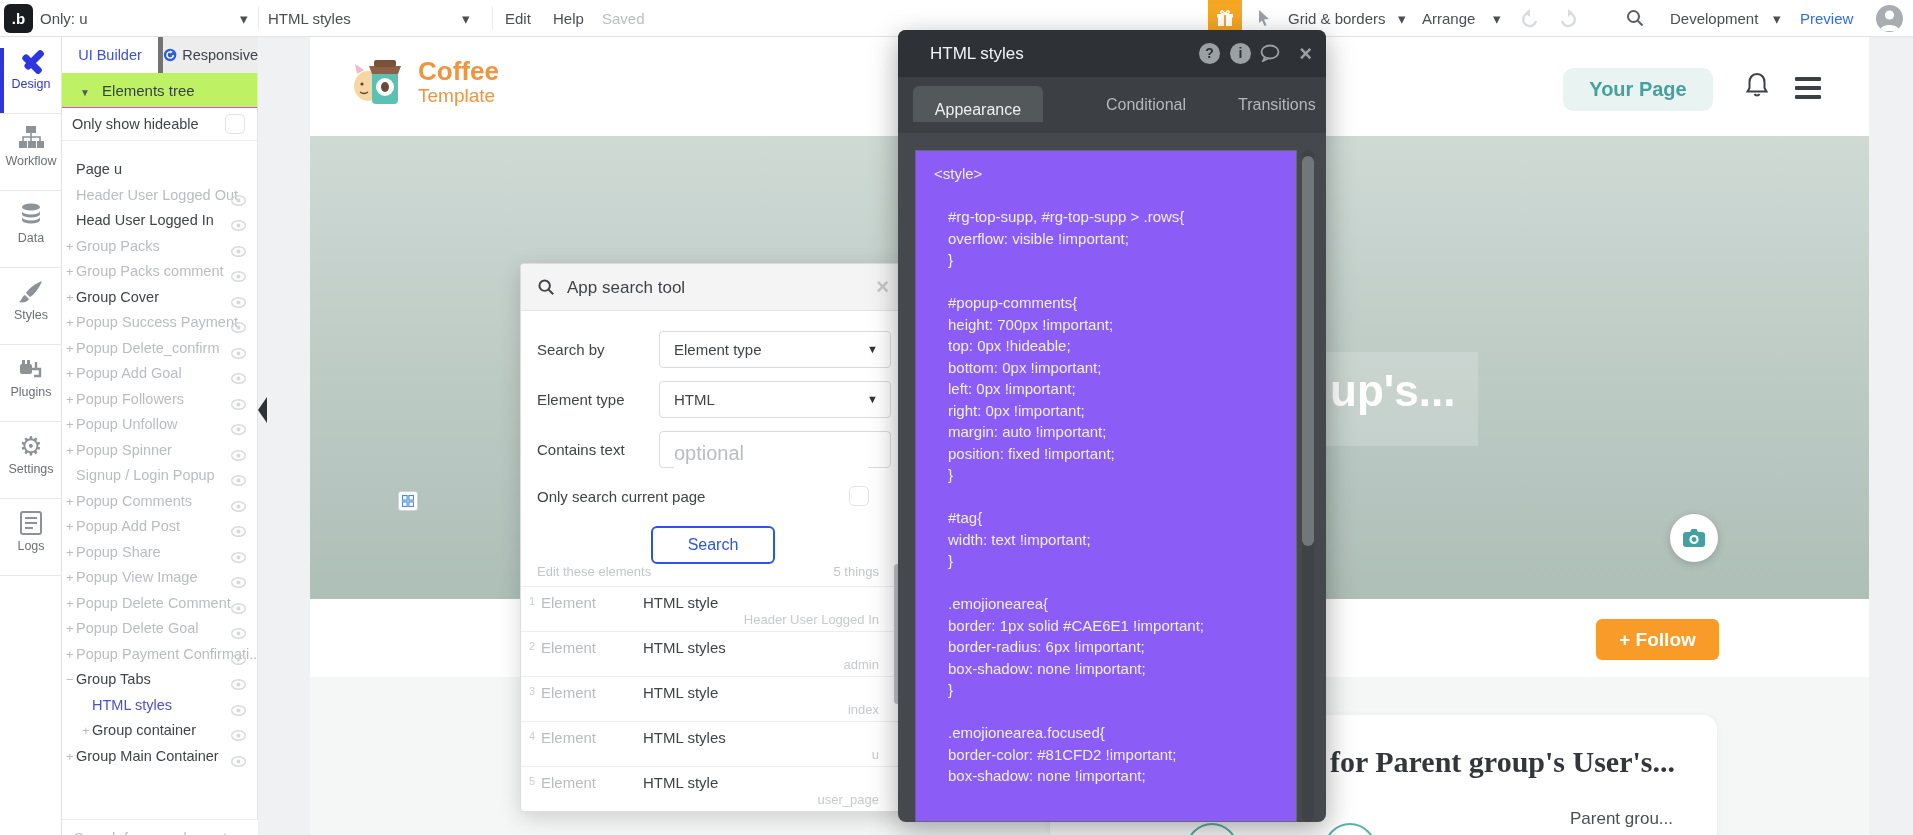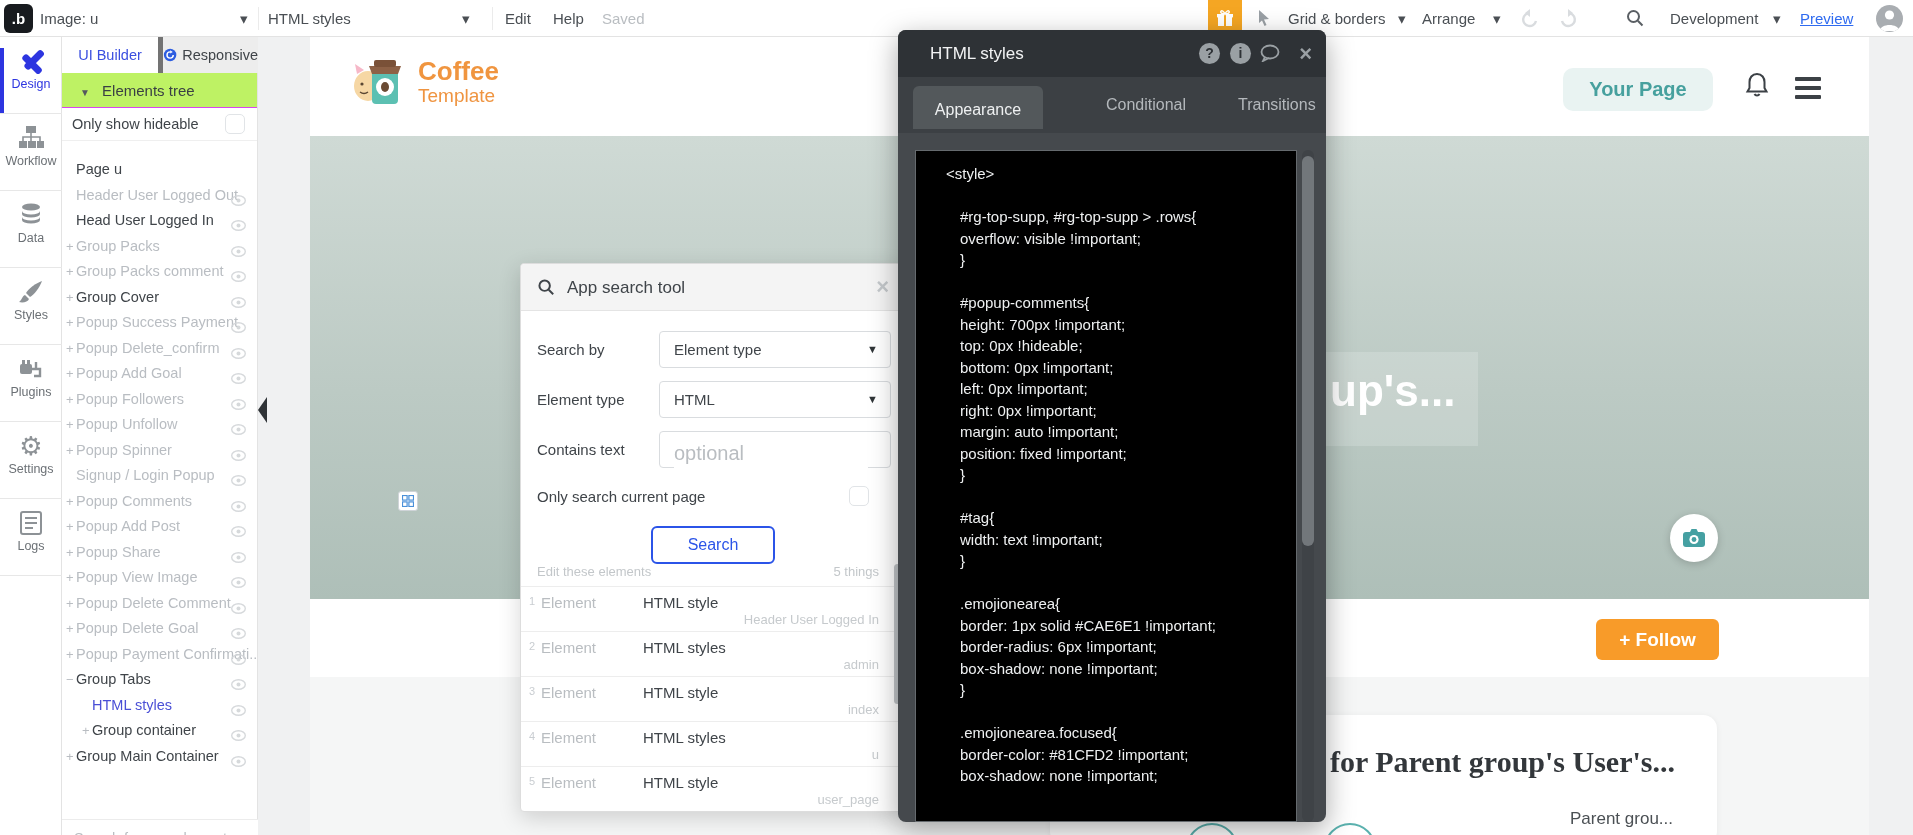--- a/index.html
+++ b/index.html
@@ -125,39 +125,39 @@
   
   #prop-panel { position:absolute; left:898px; top:30px; width:428px; height:792px; background:#45494d;
                 border-radius:8px; box-shadow:0 8px 28px rgba(0,0,0,.35); z-index:50; overflow:hidden; }
   #pp-header { position:relative; height:47px; background:#2e3236; }
   #pp-title { position:absolute; left:32px; top:0; line-height:47px; font-size:17px; color:#f2f3f4; }
   .pp-circle { position:absolute; top:13px; width:21px; height:21px; border-radius:50%; background:#9aa0a4;
                color:#2e3236; font-size:14px; font-weight:bold; text-align:center; line-height:21px; }
   #pp-close { position:absolute; right:14px; top:11px; color:#9aa0a4; font-size:22px; font-weight:bold; }
   #pp-comment { position:absolute; right:46px; top:14px; }
   #pp-tabs { position:relative; height:56px; background:#3c4044; }
-  #pp-tab-active { position:absolute; left:15px; top:9px; width:130px; height:43px; background:#53585b;
+  #pp-tab-active { position:absolute; left:15px; top:9px; width:130px; height:36px; background:#53585b;
                    border-radius:6px 6px 0 0; color:#eef0f1; font-size:16px; text-align:center; line-height:47px; }
   .pp-tab { position:absolute; top:0; height:56px; line-height:56px; color:#b4b8bc; font-size:16px;margin-left:43px; }
   #pp-tab-cond { left:165px; }
   #pp-tab-trans { left:297px; }
-  #code-box { position:absolute; left:17px; top:120px; width:382px; height:672px; background:#000000;
-              border:1px solid #656a6e; padding:12px 0 0 28px; overflow:hidden; }
+  #code-box { position:absolute; left:17px; top:120px; width:382px; height:672px; background:#8b5cf6;
+              border:1px solid #656a6e; padding:12px 0 0 16px; overflow:hidden; }
   .code-line { font-size:15px; line-height:21.5px; color:#eef0f1; padding-left:16px; white-space:pre; }
   .code-line.first { padding-left:2px; }
   #pp-scroll-track { position:absolute; right:12px; top:120px; width:12px; height:672px; background:#3f4347; border-radius:6px; }
   #pp-scroll-thumb { position:absolute; right:12px; top:126px; width:12px; height:390px; background:#72777b; border-radius:6px; }
 </style>
 </head>
 <body>
 
 <div id="topbar">
   <div id="logo">.b</div>
   <div class="tb-text" style="left:40px;">
-    <span>Image: u</span>
+    <span>Only: u</span>
   </div>
   <span class="tb-text caret" style="left:240px;">▾</span>
   <div class="tb-sep" style="left:258px;"></div>
   <div class="tb-text" style="left:268px;">
     <span>HTML styles</span>
   </div>
   <span class="tb-text caret" style="left:462px;">▾</span>
   <div class="tb-sep" style="left:492px;"></div>
   <div class="tb-text" style="left:505px;">Edit</div>
   <div class="tb-text" style="left:553px;">Help</div>
@@ -185,21 +185,21 @@
   <svg class="tb-icon" style="left:1558px;top:9px;" viewBox="0 0 20 20">
     <path d="M4 12 A6.5 6.5 0 1 0 10 4" fill="none" stroke="#d9dcdf" stroke-width="2.4"></path>
     <path d="M10 0 L10 8 L15 4 Z" fill="#d9dcdf"></path>
   </svg>
   <svg class="tb-icon" style="left:1625px;" viewBox="0 0 20 20">
     <circle cx="8.5" cy="8.5" r="5.5" fill="none" stroke="#5a5f64" stroke-width="2"></circle>
     <line x1="12.8" y1="12.8" x2="17.5" y2="17.5" stroke="#5a5f64" stroke-width="2"></line>
   </svg>
   <div class="tb-text" style="left:1670px;">Development</div>
   <span class="tb-text caret" style="left:1773px;">▾</span>
-  <div class="tb-text" id="preview-link" style="left:1800px;text-decoration:underline;">Preview</div>
+  <div class="tb-text" id="preview-link" style="left:1800px;">Preview</div>
   <div id="avatar">
     <svg width="27" height="27" viewBox="0 0 27 27">
       <circle cx="13.5" cy="10" r="4.6" fill="#fff"></circle>
       <path d="M4 26 C4 18 23 18 23 26 Z" fill="#fff"></path>
     </svg>
   </div>
 </div>
 
 <div id="side-rail">
     <div class="rail-item active">

